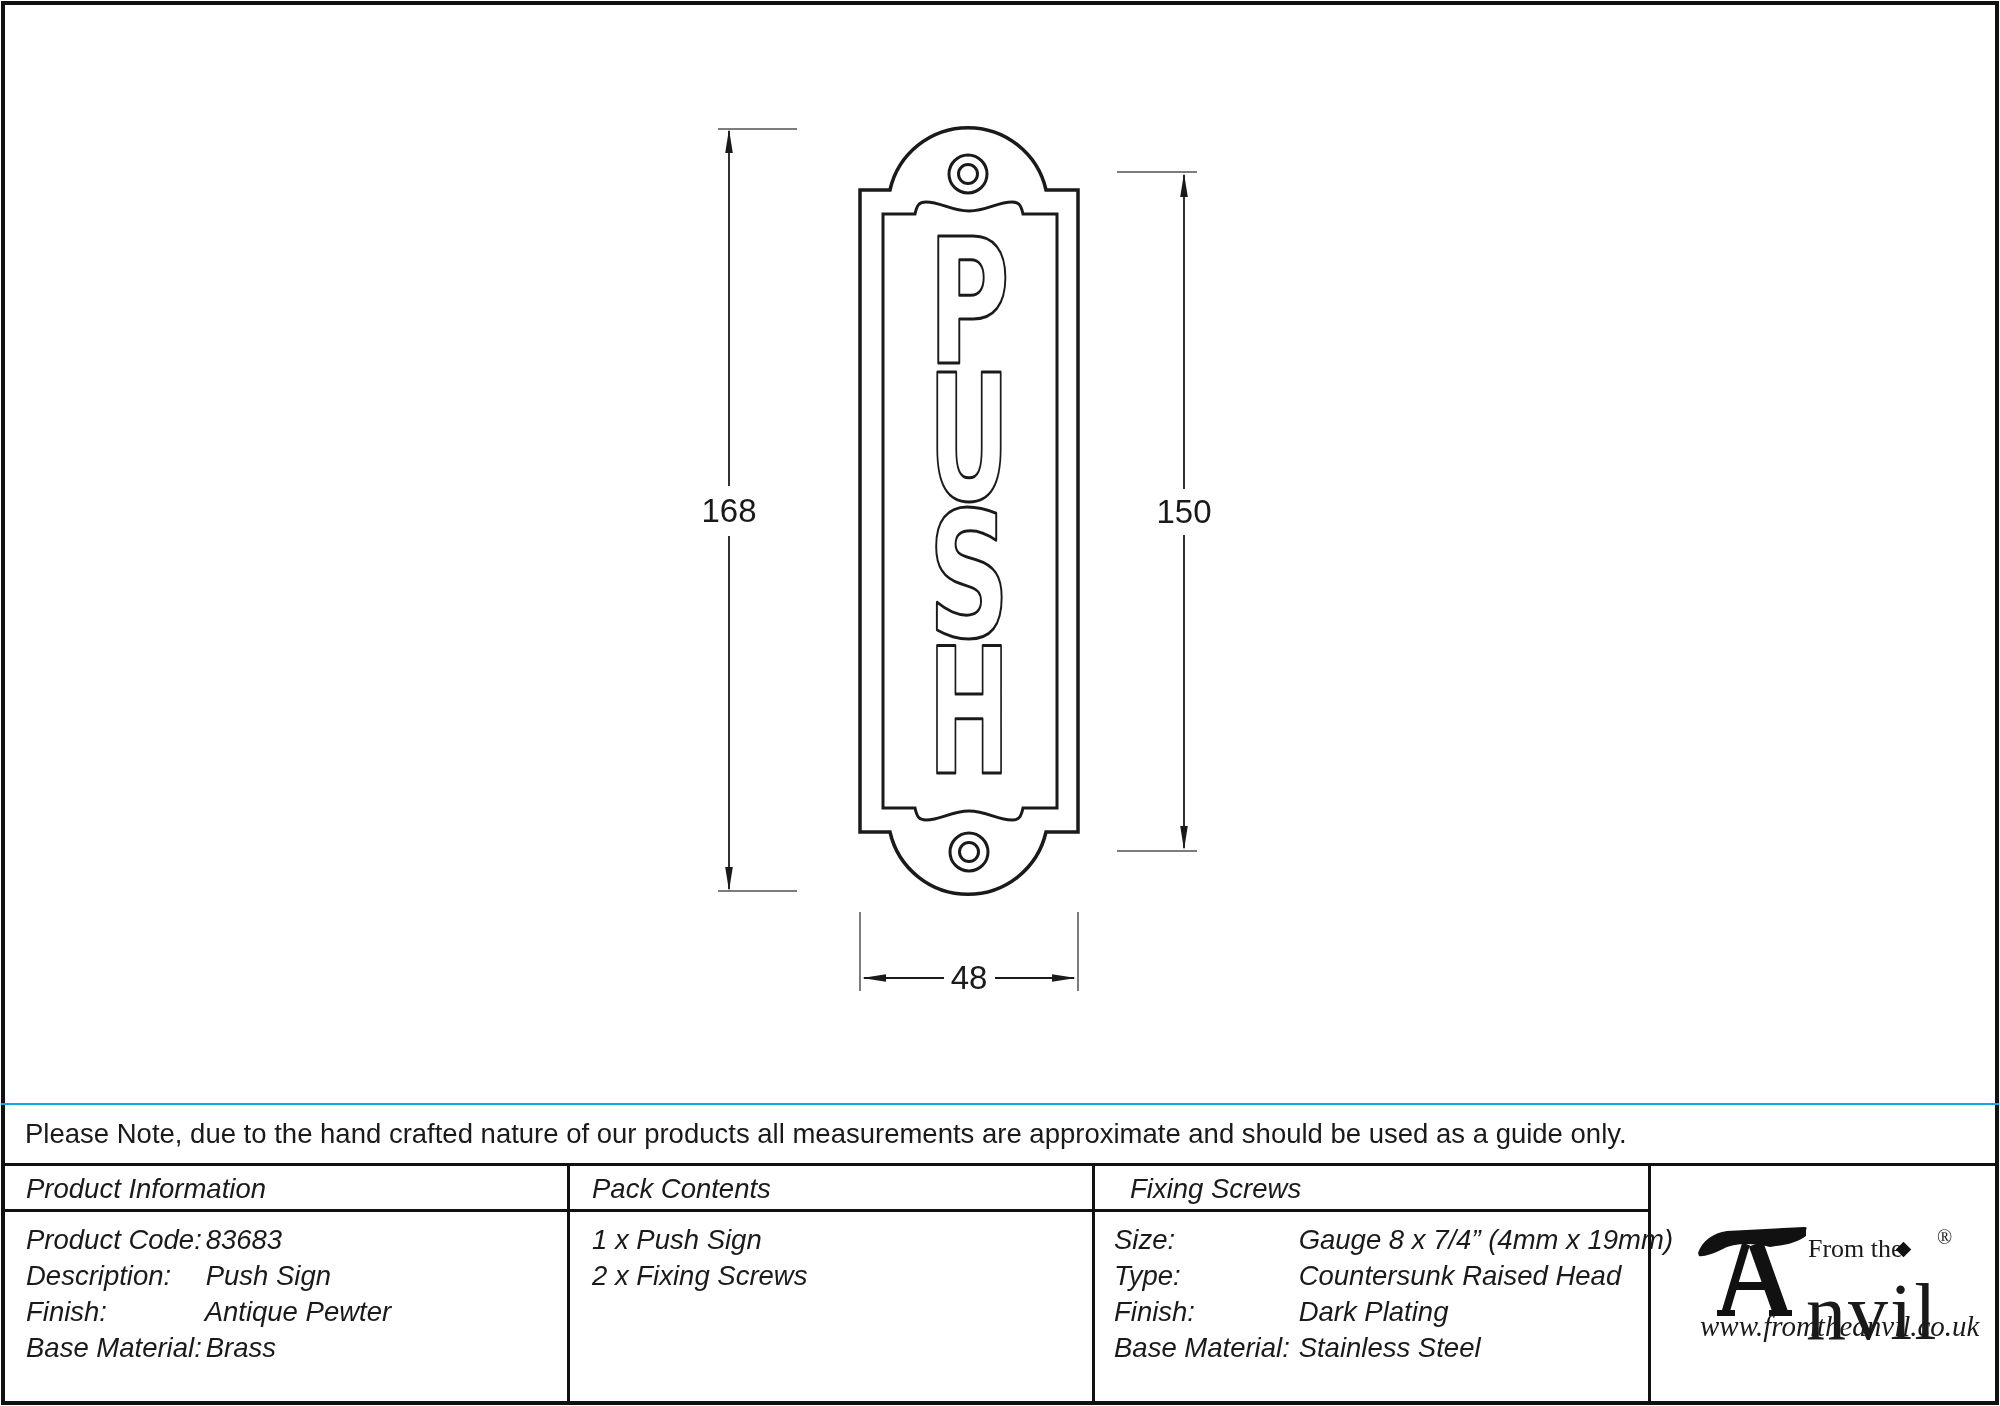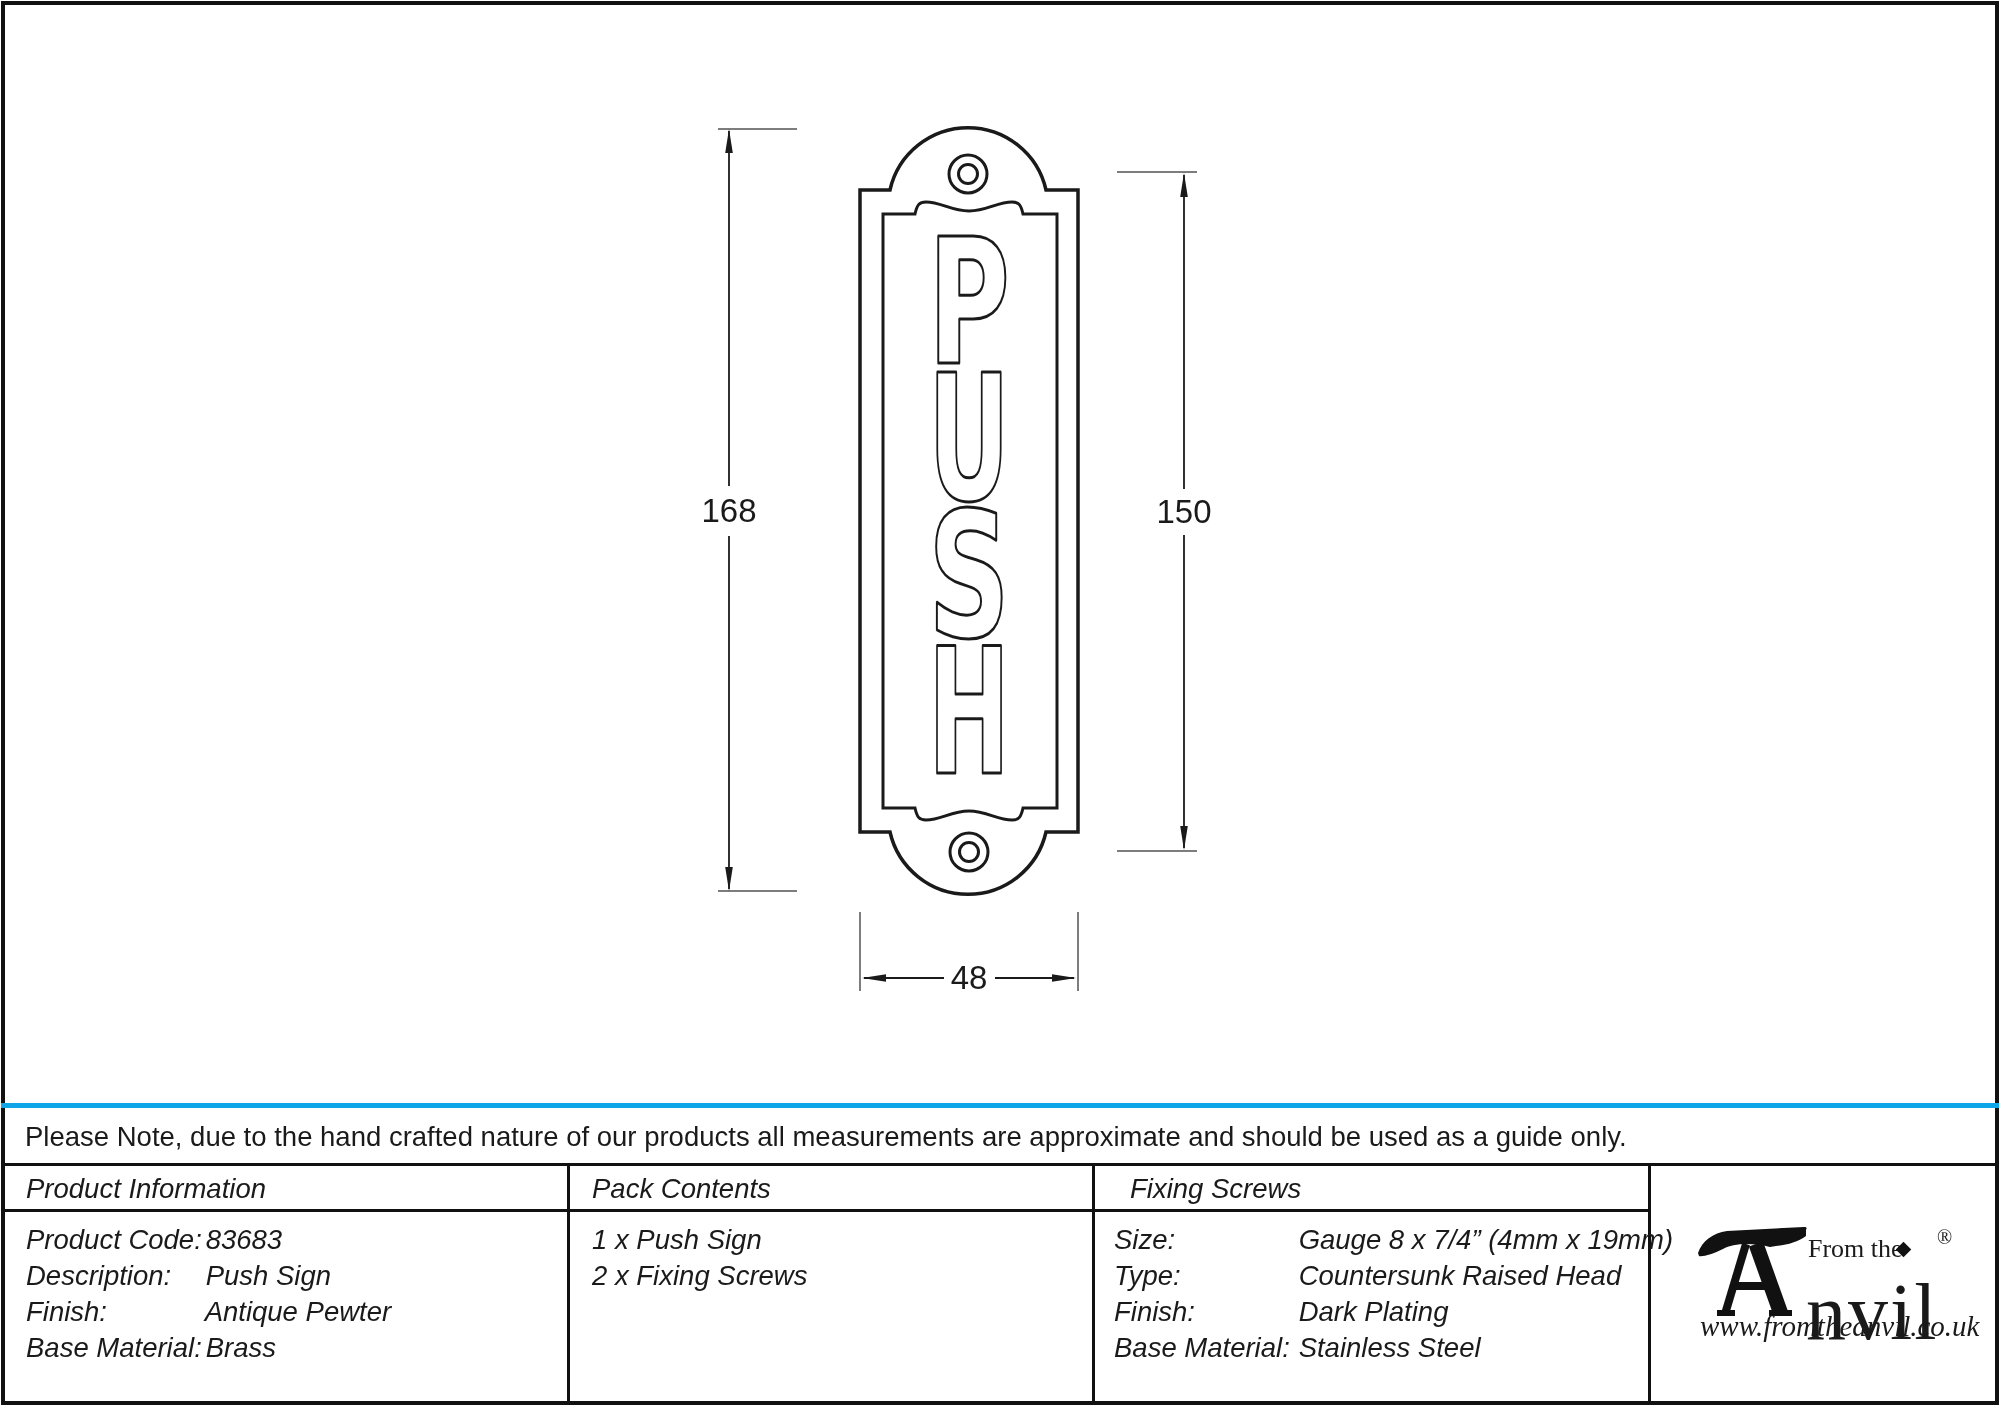--- a/index.html
+++ b/index.html
@@ -2,21 +2,21 @@
 <html><head>
 <meta charset="utf-8">
 <style>
   html,body{margin:0;padding:0;background:#fff;}
   .page{position:relative;width:2000px;height:1406px;background:#fff;
         font-family:"Liberation Sans",sans-serif;color:#1a1a1a;overflow:hidden;}
   .page-frame{position:absolute;inset:1px;border:4px solid #111;box-sizing:border-box;pointer-events:none;}
   .drawing-svg{position:absolute;left:0;top:0;}
   
   .note-bar{position:absolute;left:1px;right:1px;top:1103px;height:69px;
-            border-top:5px solid #0ea5e9;box-sizing:border-box;}
+            border-top:2px solid #0ea5e9;box-sizing:border-box;}
   .note-text{position:absolute;left:24px;top:0;height:57px;line-height:57px;font-size:27.5px;white-space:nowrap;}
   
   .spec-table{position:absolute;left:1px;right:1px;top:1163px;bottom:1px;
               border-top:3px solid #111;box-sizing:border-box;font-style:italic;}
   .vline{position:absolute;top:0;bottom:0;width:3px;background:#111;}
   .vline.d1{left:566px;} .vline.d2{left:1091px;} .vline.d3{left:1647px;}
   .header-line{position:absolute;left:0;top:43px;width:1650px;height:3px;background:#111;}
   .col-header{position:absolute;top:0;height:43px;line-height:45px;font-size:27.5px;white-space:nowrap;}
   .ch-pi{left:25px;} .ch-pc{left:591px;} .ch-fs{left:1113px;margin-left:16px;}
   .cell-body{position:absolute;top:56px;font-size:27.5px;line-height:36px;white-space:nowrap;}

